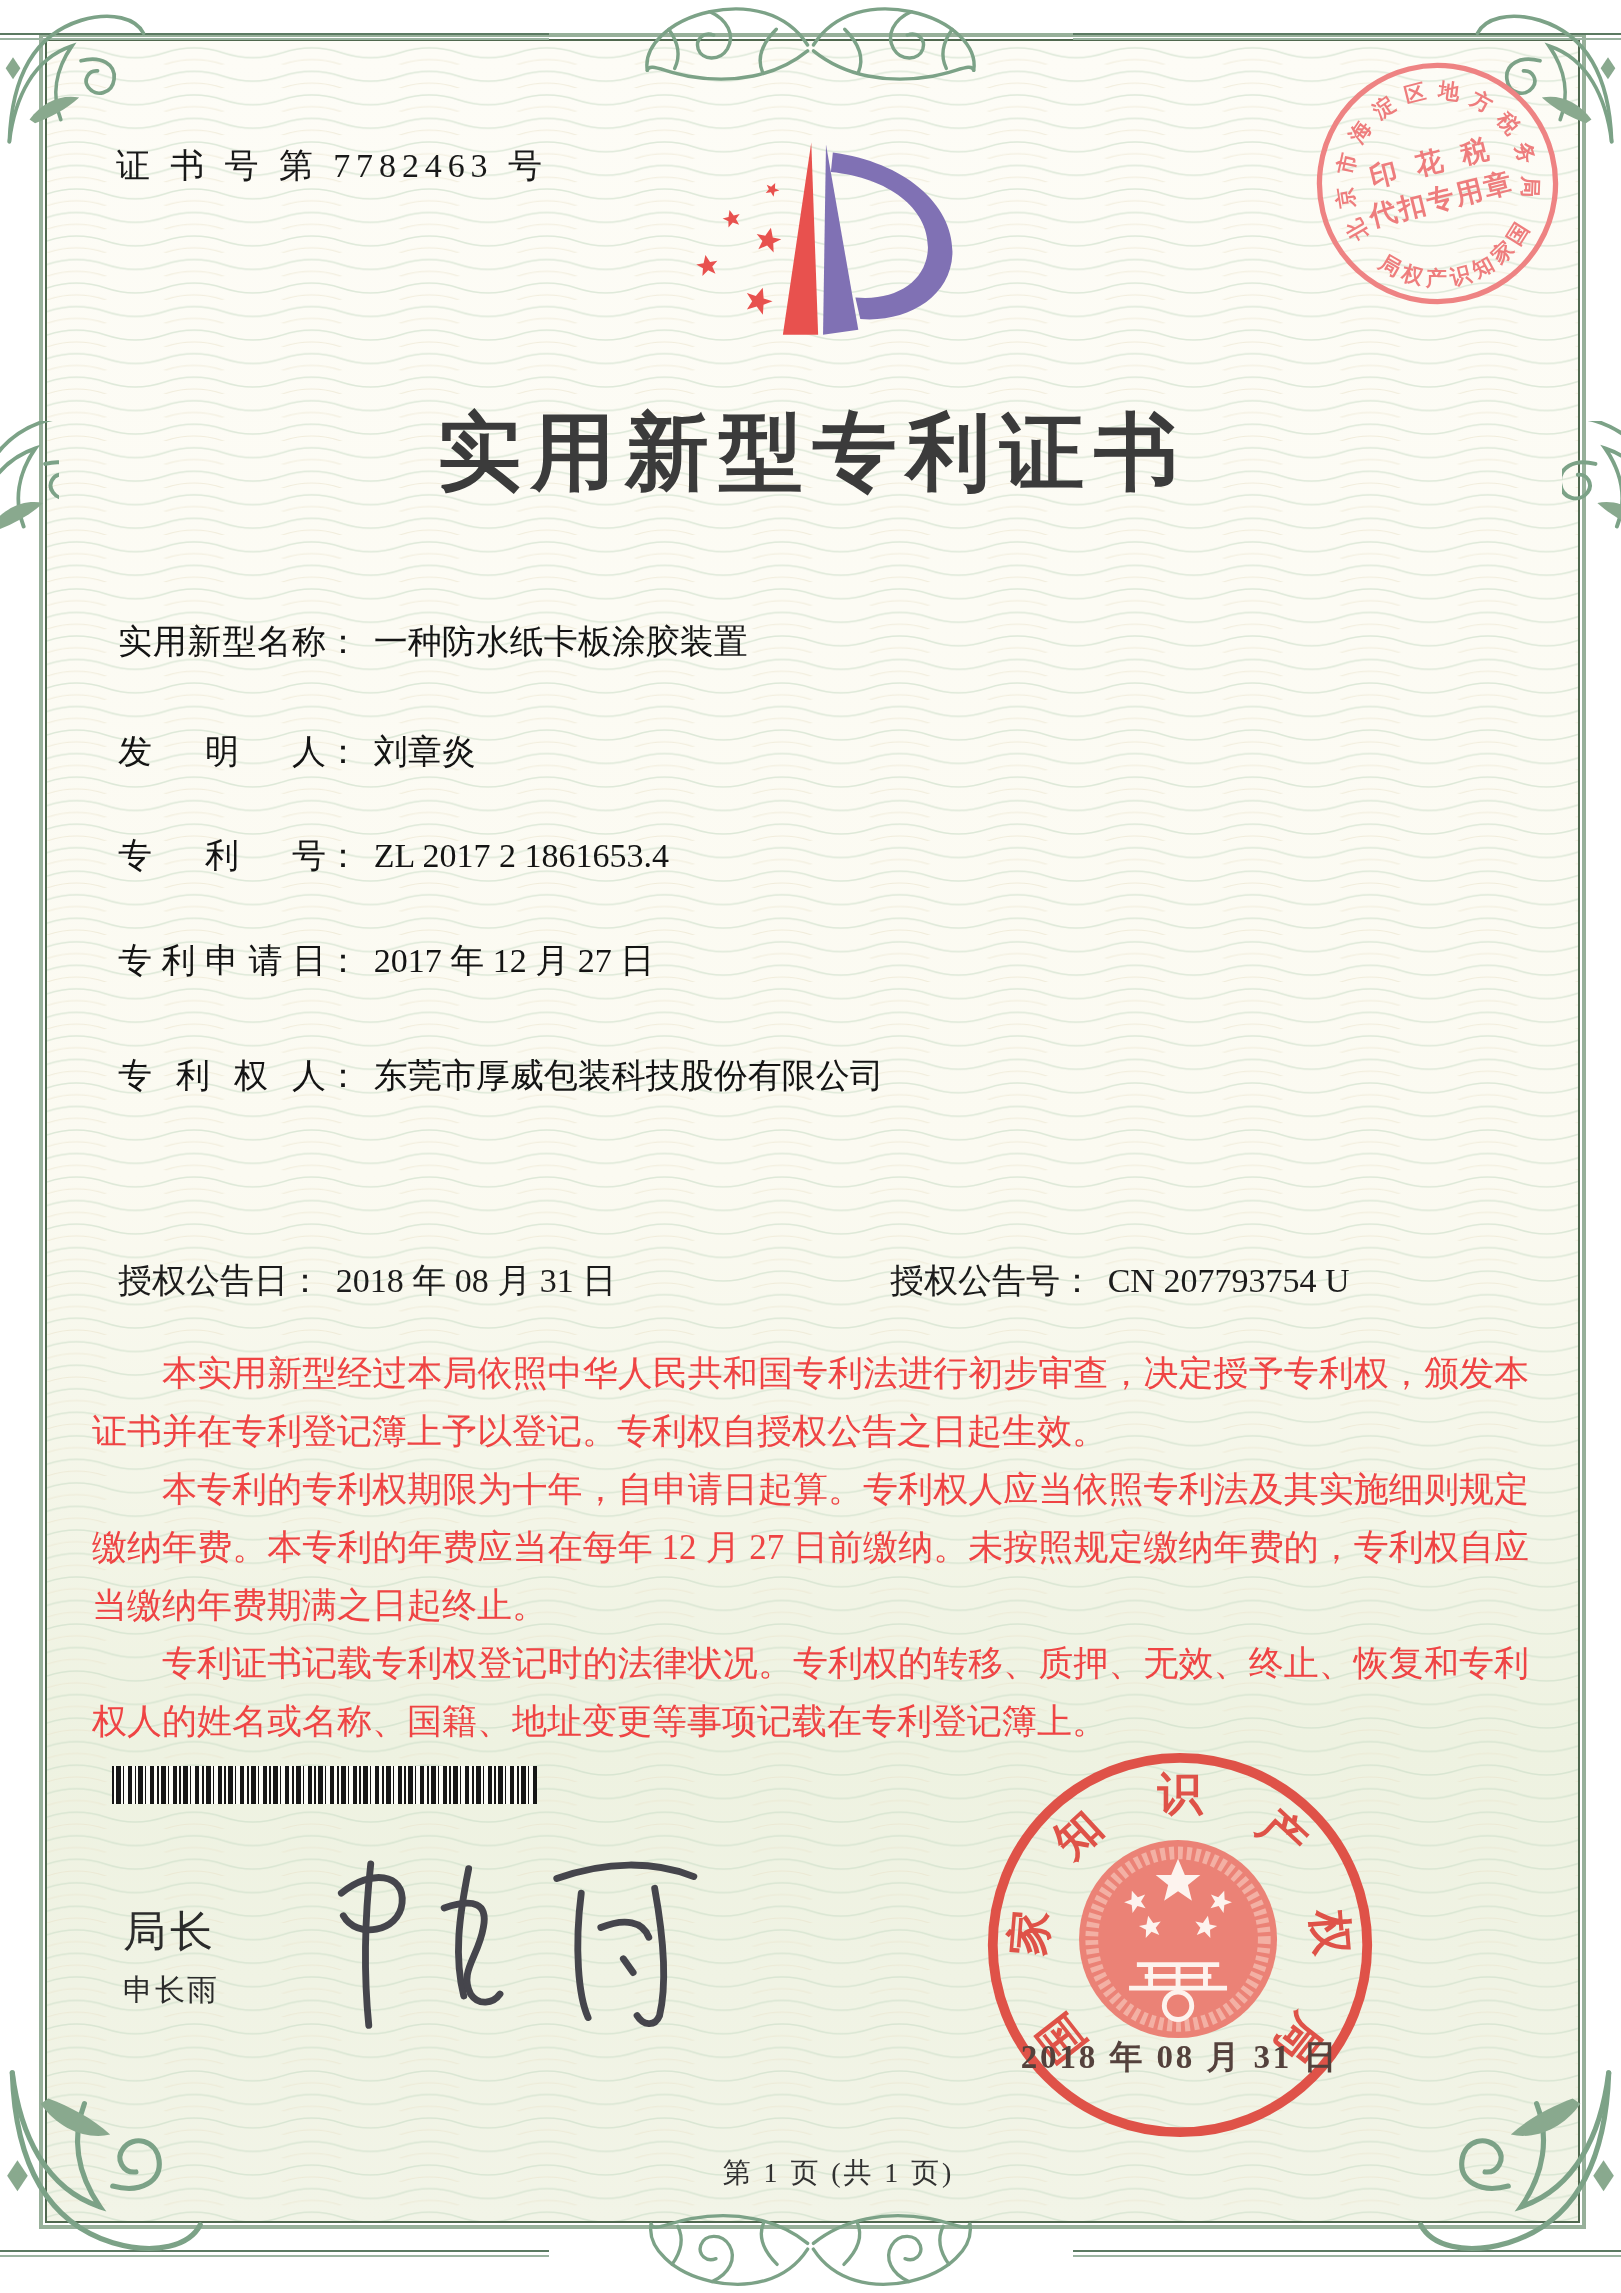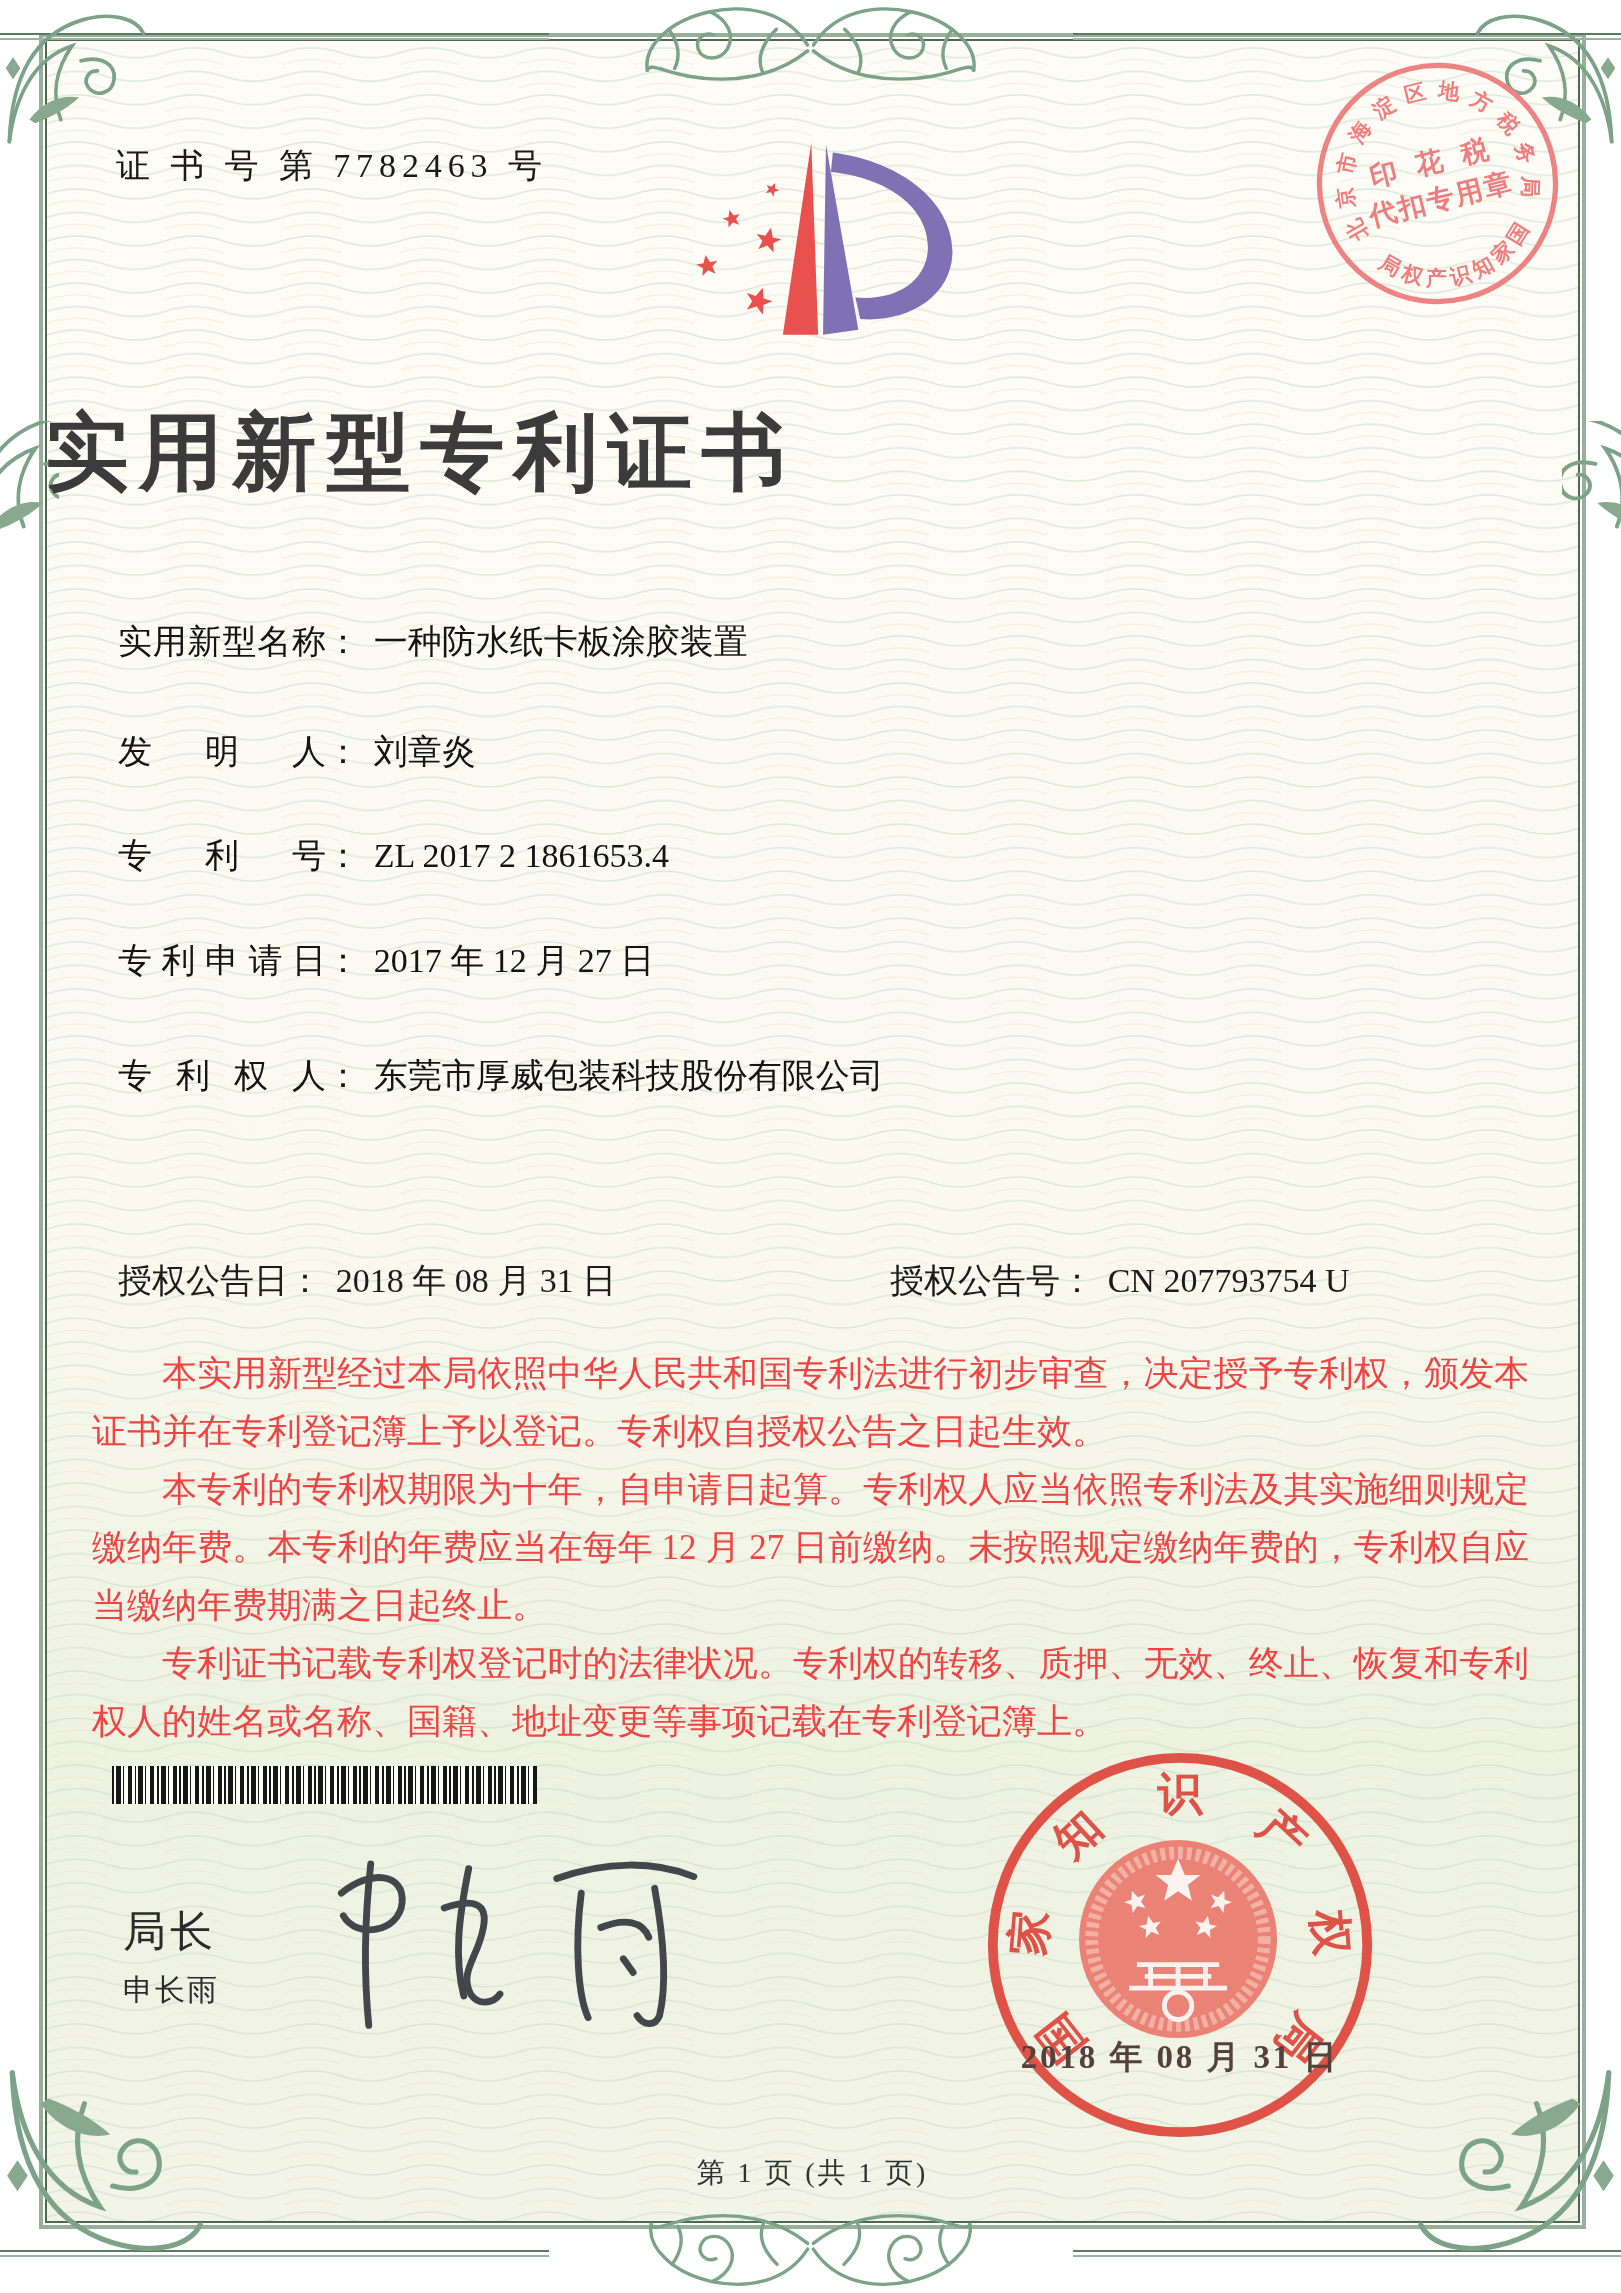--- a/index.html
+++ b/index.html
@@ -8,37 +8,37 @@
   
   .frame{position:absolute;left:45px;top:39px;width:1535px;height:2184px;box-sizing:border-box;
          border:2px solid #50684f;outline:4.9px solid #97b09a;outline-offset:2px;
          background:linear-gradient(180deg,#fdfcf6 0%,#fbfaf1 52%,#eef2e1 78%,#f2f4e7 100%);}
   .waves{position:absolute;left:47px;top:41px;z-index:0;}
   .rule{position:absolute;height:2.9px;border-top:2px solid #5b7a62;border-bottom:2.9px solid #9ab3a0;background:transparent;}
   .orn{position:absolute;z-index:3;}
   
   .abs{position:absolute;z-index:4;}
   #cert-no{left:116px;top:143px;font-size:34px;letter-spacing:5.9px;color:#191919;}
-  #title{left:45px;top:396px;width:1535px;text-align:left;font-size:84px;font-weight:700;
+  #title{left:45px;top:396px;width:1535px;text-align:center;font-size:84px;font-weight:700;
          letter-spacing:9.8px;color:#3b3b3b;}
   .frow{left:118px;width:1392px;font-size:34px;color:#141414;white-space:nowrap;}
   .flabel{display:inline-block;width:208px;text-align:justify;text-align-last:justify;vertical-align:bottom;}
   .fvalue{margin-left:13.7px;}
   #grant-row{left:118px;top:1258px;width:1411px;font-size:34px;white-space:nowrap;}
   #grant-right{position:absolute;left:772px;top:0;}
   #paras{left:92px;top:1345px;width:1437px;font-size:35px;line-height:58px;text-align:justify;color:#ef4444;}
   #paras p{margin:0;text-indent:70px;}
   #barcode{left:112px;top:1766px;width:425px;height:38px;
     background:repeating-linear-gradient(90deg,
       #161616 0 2px,#fdfdf8 2px 3.9px,#161616 3.9px 8.8px,#fdfdf8 8.8px 10.8px,
       #161616 10.8px 11.8px,#fdfdf8 11.8px 15.7px,#161616 15.7px 19.6px,#fdfdf8 19.6px 22.5px);}
   #director-title{left:123px;top:1903px;font-size:43px;letter-spacing:3.9px;color:#2b2b2b;text-align:right;}
   #director-name{left:123px;top:1970px;font-size:30px;letter-spacing:2px;color:#2b2b2b;}
   #signature{left:312px;top:1849px;}
-  #footer{left:45px;top:2154px;width:1535px;text-align:center;font-size:28px;color:#313131;letter-spacing:2.9px;}
+  #footer{left:45px;top:2154px;width:1535px;text-align:center;font-size:28px;color:#313131;letter-spacing:2.9px;padding-left:26px;}
   
   #tax-stamp{left:1311px;top:57px;transform:rotate(-14deg);}
   .tax-arc text{fill:#ee7d7d;font-size:20px;font-weight:700;font-family:"Liberation Serif",serif;}
   .tax-center{fill:#ee7d7d;font-weight:700;font-family:"Liberation Serif",serif;}
   #seal{left:982px;top:1747px;}
   .seal-arc text{fill:#df5248;font-size:46px;font-weight:700;font-family:"Liberation Serif",serif;}
   #seal-date{left:982px;top:2035px;width:396px;text-align:center;font-size:33px;font-weight:600;
              color:#54413c;letter-spacing:2.9px;z-index:6;}
 </style>
 </head>

